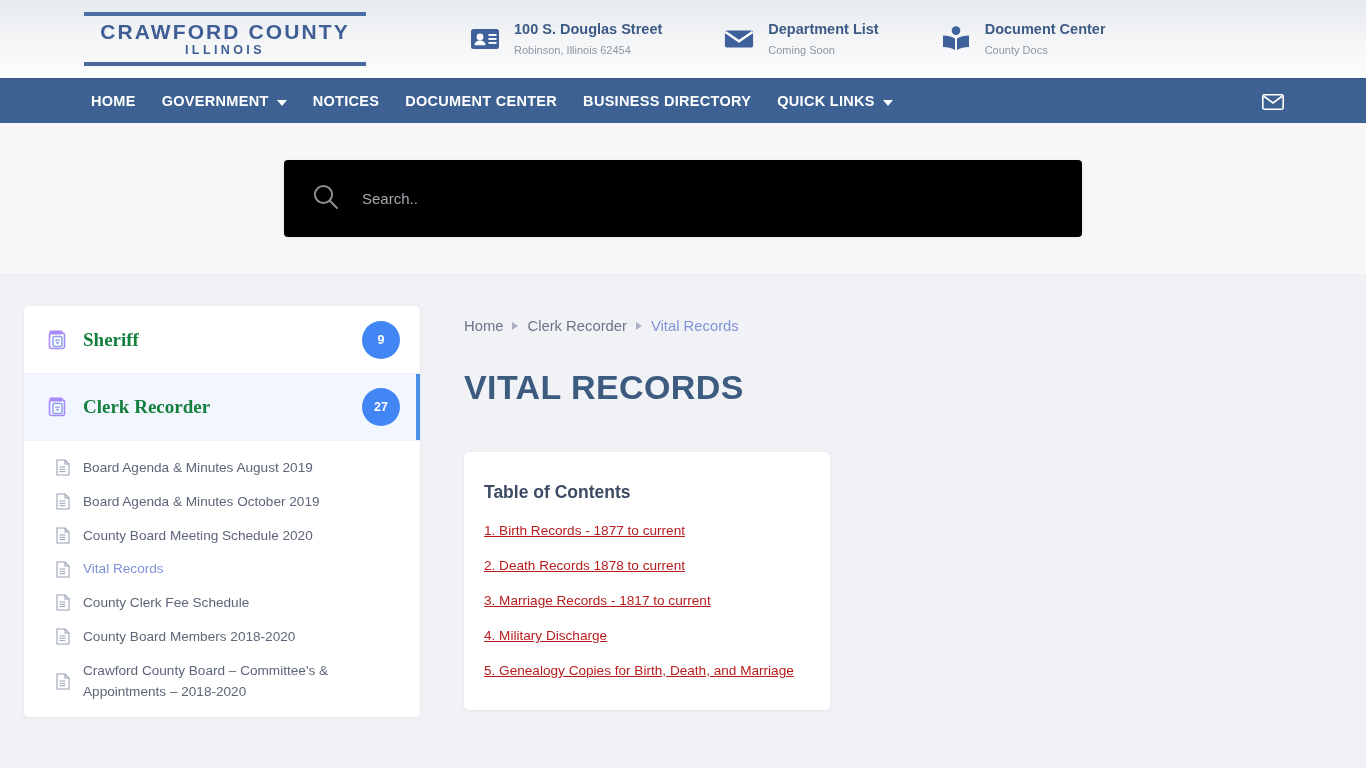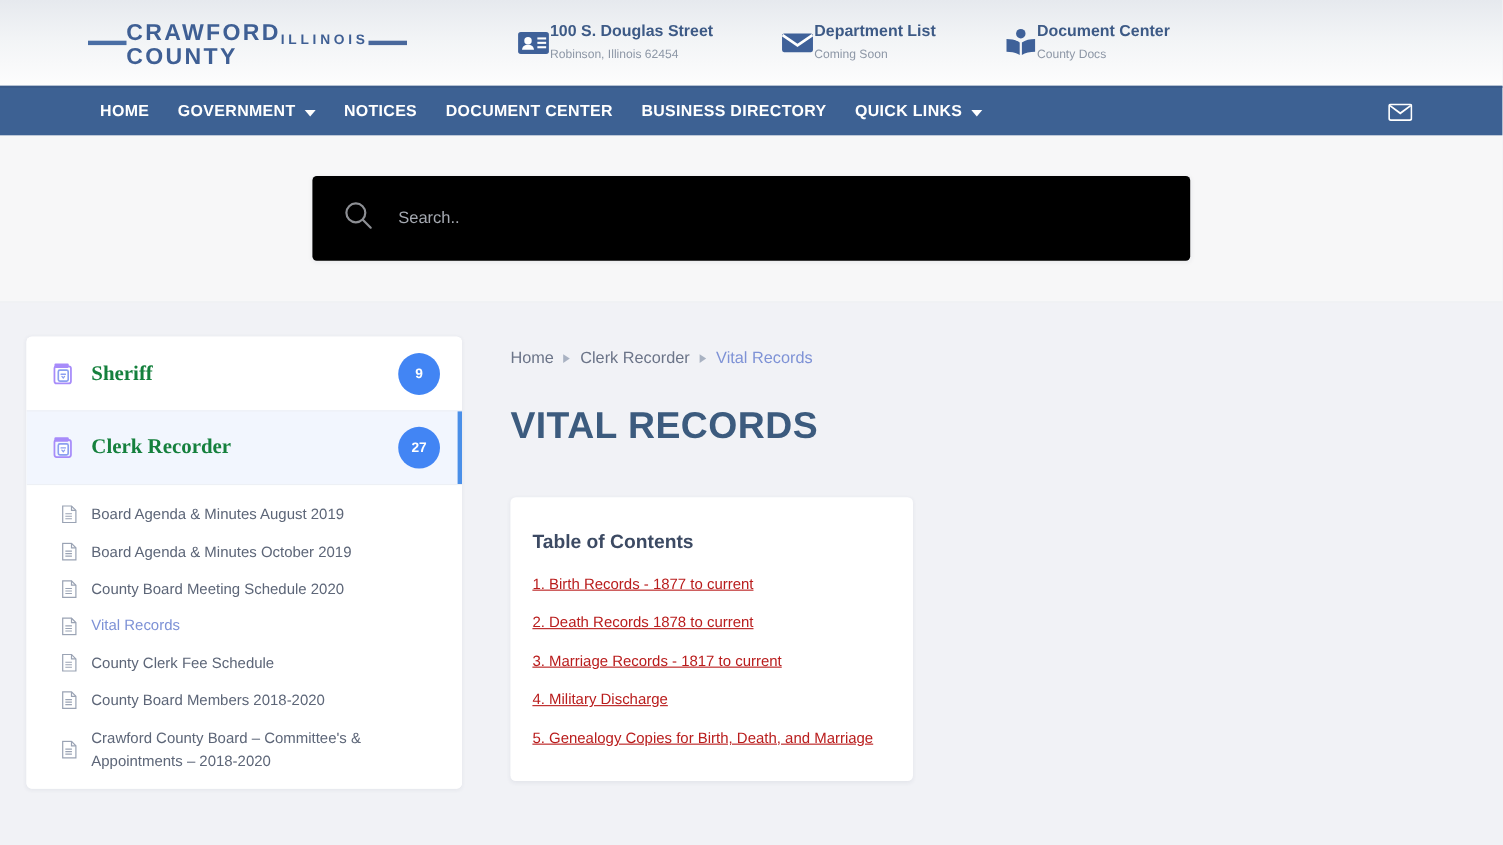--- a/index.html
+++ b/index.html
@@ -15,21 +15,21 @@
     height: 78px;
     background: linear-gradient(180deg, #e6e9ee 0%, #f2f4f6 45%, #fdfdfd 100%);
     display: flex;
     align-items: center;
     position: relative;
   }
   .logo-wrap {
     margin-left: 80px;
     width: 290px;
     display: flex;
-    flex-direction: row;
+    flex-direction: column;
     align-items: center;
     justify-content: center;
   }
   .logo-rule { width: 282px; height: 4px; background: #4a6ea5; }
   .logo-rule.bottom { background: #49689c; }
   .logo-main {
     font-size: 21px;
     font-weight: bold;
     letter-spacing: 2.1px;
     color: #3f5f94;
@@ -47,20 +47,21 @@
 
   .contact-items {
     display: flex;
     align-items: center;
     margin-left: 100px;
     gap: 0;
   }
   .contact-item {
     display: flex;
     align-items: center;
+    gap: 14px;
     margin-right: 62px;
   }
   .contact-item:last-child { margin-right: 0; }
   .contact-icon { width: 30px; height: 30px; flex: 0 0 30px; display:flex; align-items:center; justify-content:center; }
   .contact-text { line-height: 1.28; }
   .contact-title {
     font-size: 14.5px;
     font-weight: bold;
     color: #3d5a86;
     white-space: nowrap;

